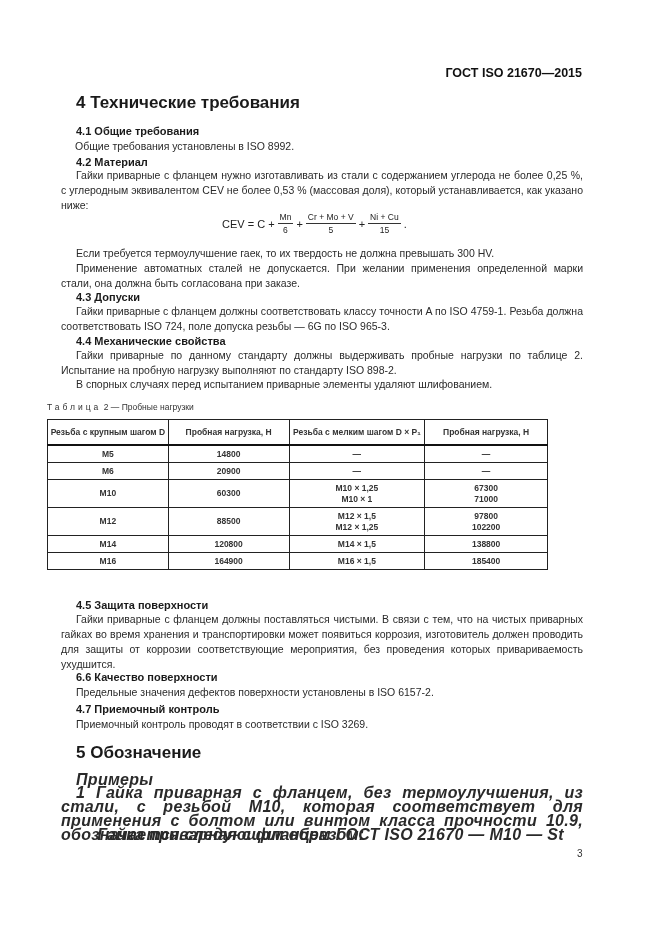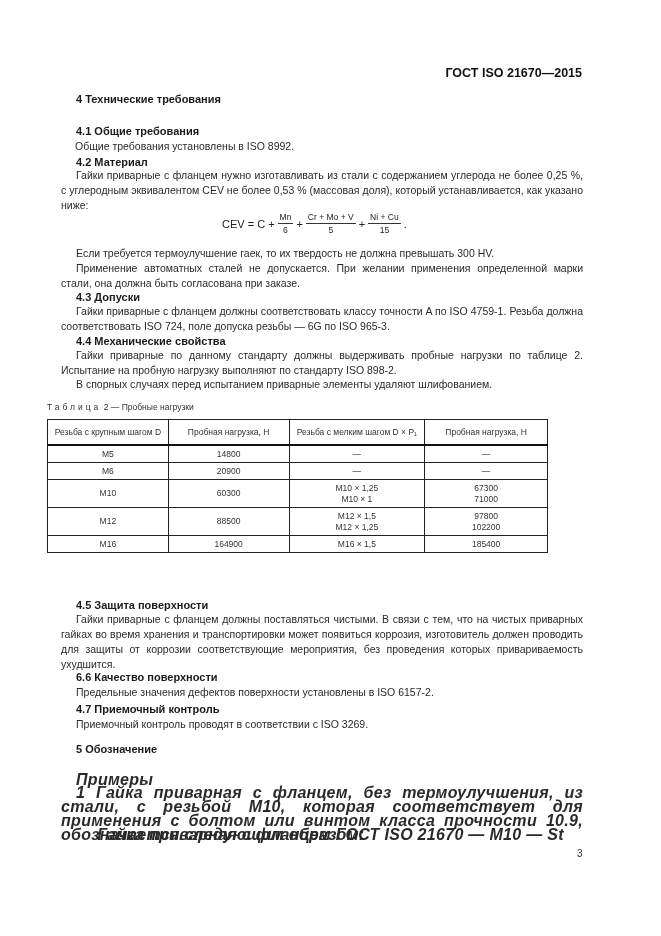--- a/index.html
+++ b/index.html
@@ -1,32 +1,32 @@
 <!DOCTYPE html>
 <html><head>
 <meta charset="utf-8">
 <style>
   html, body { margin: 0; padding: 0; background: #ffffff; }
   body { width: 661px; height: 936px; position: relative; overflow: hidden;
          font-family: "Liberation Sans", sans-serif; color: #222; }
   .abs { position: absolute; }
   .doc-id { top: 66px; right: 79px; font-size: 12.5px; font-weight: bold; color: #111; }
-  .h1 { font-size: 11px; font-weight: bold; color: #1a1a1a; }
+  .h1 { font-size: 17px; font-weight: bold; color: #1a1a1a; }
   .h2 { font-size: 11px; font-weight: bold; color: #1a1a1a; }
   .p  { font-size: 10.5px; line-height: 15px; color: #2a2a2a; }
   .ind { text-indent: 15px; }
   .just { text-align: justify; text-align-last: left; }
   .formula { font-size: 11px; display: flex; align-items: center; color: #222; }
   .frac { display: inline-flex; flex-direction: column; align-items: center; margin: 0 3px; font-size: 8.5px; }
   .frac .num { border-bottom: 1px solid #333; padding: 0 2px 1px 2px; }
   .frac .den { padding-top: 1px; }
   .caption { font-size: 8.5px; color: #333; }
   .caption .sp { letter-spacing: 3px; }
   table.t2 { border-collapse: collapse; font-size: 8.5px; color: #333; }
-  table.t2 td, table.t2 th { border: 1px solid #222; text-align: center; padding: 0; font-weight: normal; margin-left: 24px; }
+  table.t2 td, table.t2 th { border: 1px solid #222; text-align: center; padding: 0; font-weight: bold; margin-left: 24px; }
   table.t2 thead th { height: 24px; border-bottom: 2px solid #111; }
   table.t2 td { height: 16px; line-height: 11px; }
   table.t2 td.two { height: 27px; }
   .ex { font-size: 16px; font-style: italic; font-weight: bold; color: #2a2a2a; line-height: 14px; letter-spacing: 0.3px; }
   .page-num { font-size: 10px; color: #333; }
 </style>
 </head>
 <body>
 
 <div class="abs doc-id">ГОСТ ISO 21670—2015</div>
@@ -119,20 +119,26 @@
       <td class="two">
         <div>M12 × 1,5</div>
         <div>M12 × 1,25</div>
       </td>
       <td class="two">
         <div>97800</div>
         <div>102200</div>
       </td>
     </tr>
     <tr>
+      <td>M14</td>
+      <td>120800</td>
+      <td>M14 × 1,5</td>
+      <td>138800</td>
+    </tr>
+    <tr>
       <td>M16</td>
       <td>164900</td>
       <td>M16 × 1,5</td>
       <td>185400</td>
     </tr>
   </tbody>
 </table>
 
 <div class="abs h2" style="left:76px; top:599px;">4.5 Защита поверхности</div>
 <div class="abs p ind just" style="left:61px; top:612px; width:522px;">Гайки приварные с фланцем должны поставляться чистыми. В связи с тем, что на чистых приварных гайках во время хранения и транспортировки может появиться коррозия, изготовитель должен проводить для защиты от коррозии соответствующие мероприятия, без проведения которых привариваемость ухудшится.</div>

